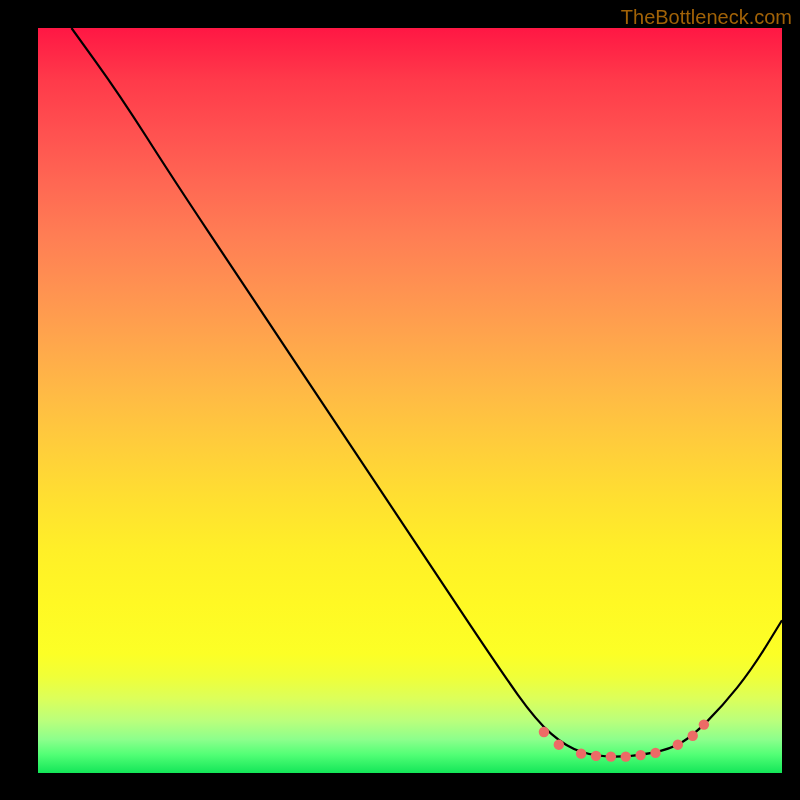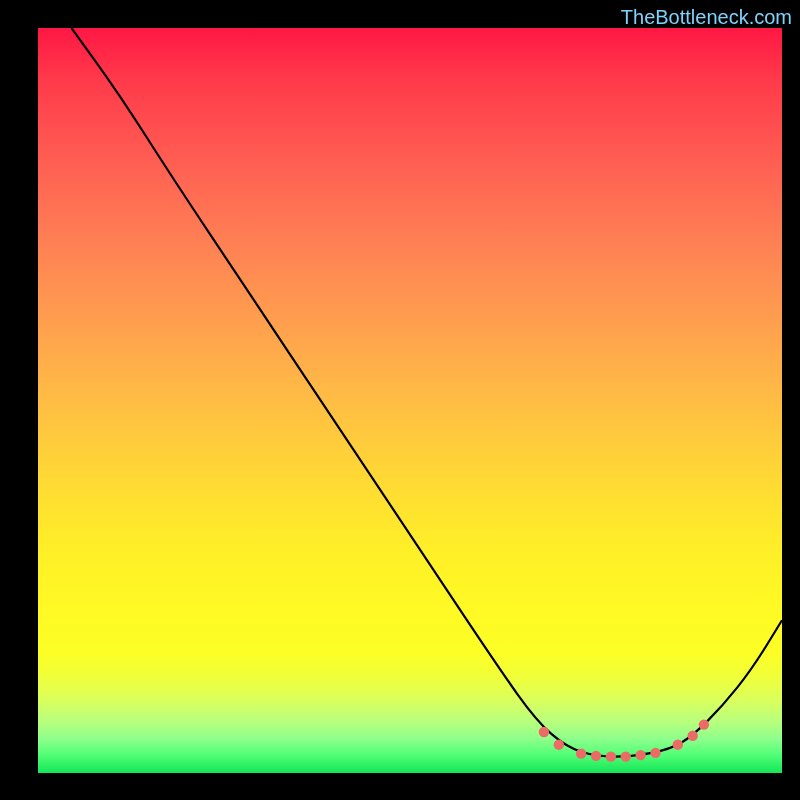--- a/index.html
+++ b/index.html
@@ -8,21 +8,21 @@
   height: 800px;
   background: #000000;
   position: relative;
   overflow: hidden;
   font-family: Arial, sans-serif;
 }
 .watermark {
   position: absolute;
   top: 6px;
   right: 8px;
-  color: #7dd3fc;
+  color: #a16207;
   font-size: 20px;
   font-weight: 500;
   z-index: 10;
 }
 .plot-area {
   position: absolute;
   left: 38px;
   top: 28px;
   width: 744px;
   height: 745px;

